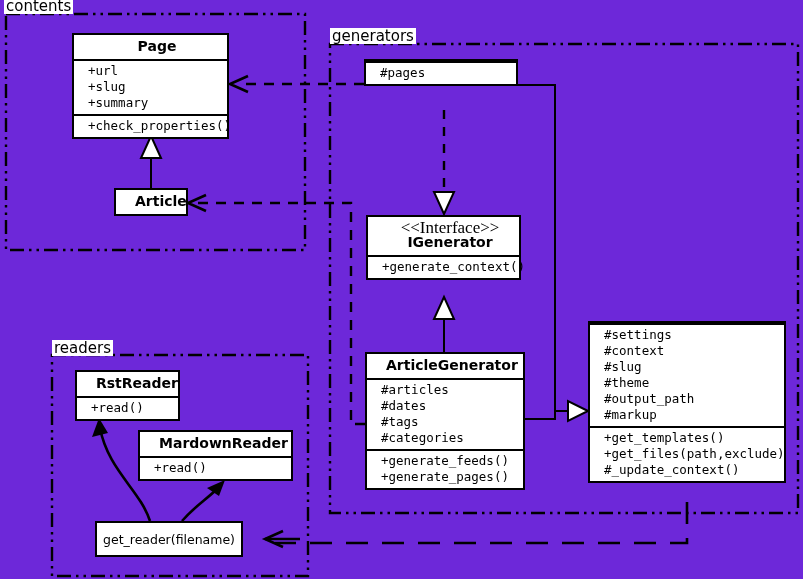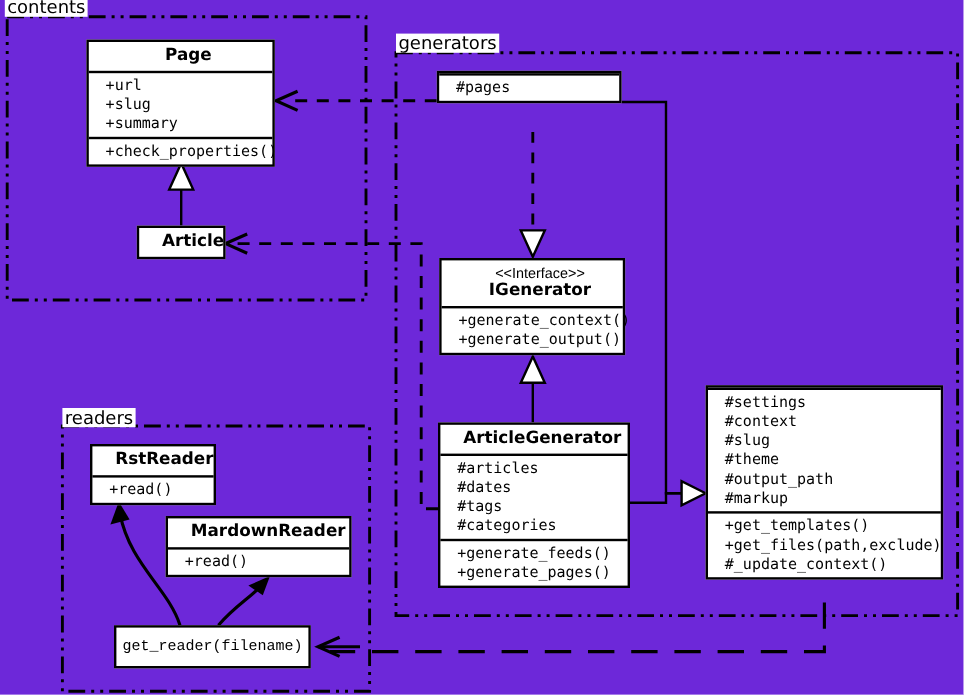--- a/index.html
+++ b/index.html
@@ -7,22 +7,22 @@
   #stage{position:relative;width:803px;height:579px;overflow:hidden;background:#6d28d9;}
 
   
   .uml{position:absolute;border:2px solid #000;background:#fff;box-sizing:border-box;}
   .uml .title{
     font-weight:bold;font-size:14px;text-align:center;
     padding:4px 6px 5px 19px;line-height:15px;color:#000;
     font-family:"DejaVu Sans",sans-serif;
   }
   .uml .stereo{
-    display:block;font-weight:normal;font-size:12px;line-height:14px;
-    font-family:Liberation Sans, sans-serif;
+    display:block;font-weight:normal;font-size:17px;line-height:14px;
+    font-family:Liberation Serif, serif;
   }
   .uml .compart{
     border-top:2px solid #000;padding:2px 3px 3px 3px;
     font-family:"DejaVu Sans Mono",monospace;font-size:12.5px;line-height:16px;
     color:#000;white-space:nowrap;
   }
   .uml .compart div{white-space:nowrap;margin-left:11px;}
 
   
   .fnbox{
@@ -131,21 +131,20 @@
     </div>
   </div>
 
   <div class="uml" style="left:366px;top:215px;width:155px;">
     <div class="title">
       <span class="stereo">&lt;&lt;Interface&gt;&gt;</span>
       <span>IGenerator</span>
     </div>
     <div class="compart">
       <div>+generate_context()</div>
-      <div>+generate_output()</div>
     </div>
   </div>
 
   <div class="uml" style="left:365px;top:352px;width:160px;">
     <div class="title">ArticleGenerator</div>
     <div class="compart">
       <div>#articles</div>
       <div>#dates</div>
       <div>#tags</div>
       <div>#categories</div>
@@ -179,17 +178,17 @@
     </div>
   </div>
 
   <div class="uml" style="left:138px;top:430px;width:155px;">
     <div class="title">MardownReader</div>
     <div class="compart">
       <div>+read()</div>
     </div>
   </div>
 
-  <div class="fnbox" style="left:95px;top:521px;width:164px;height:36px;font-family:Liberation Mono, monospace;">
+  <div class="fnbox" style="left:95px;top:521px;width:148px;height:36px;">
     <span>get_reader(filename)</span>
   </div>
 
 </div>
 
 </body></html>

